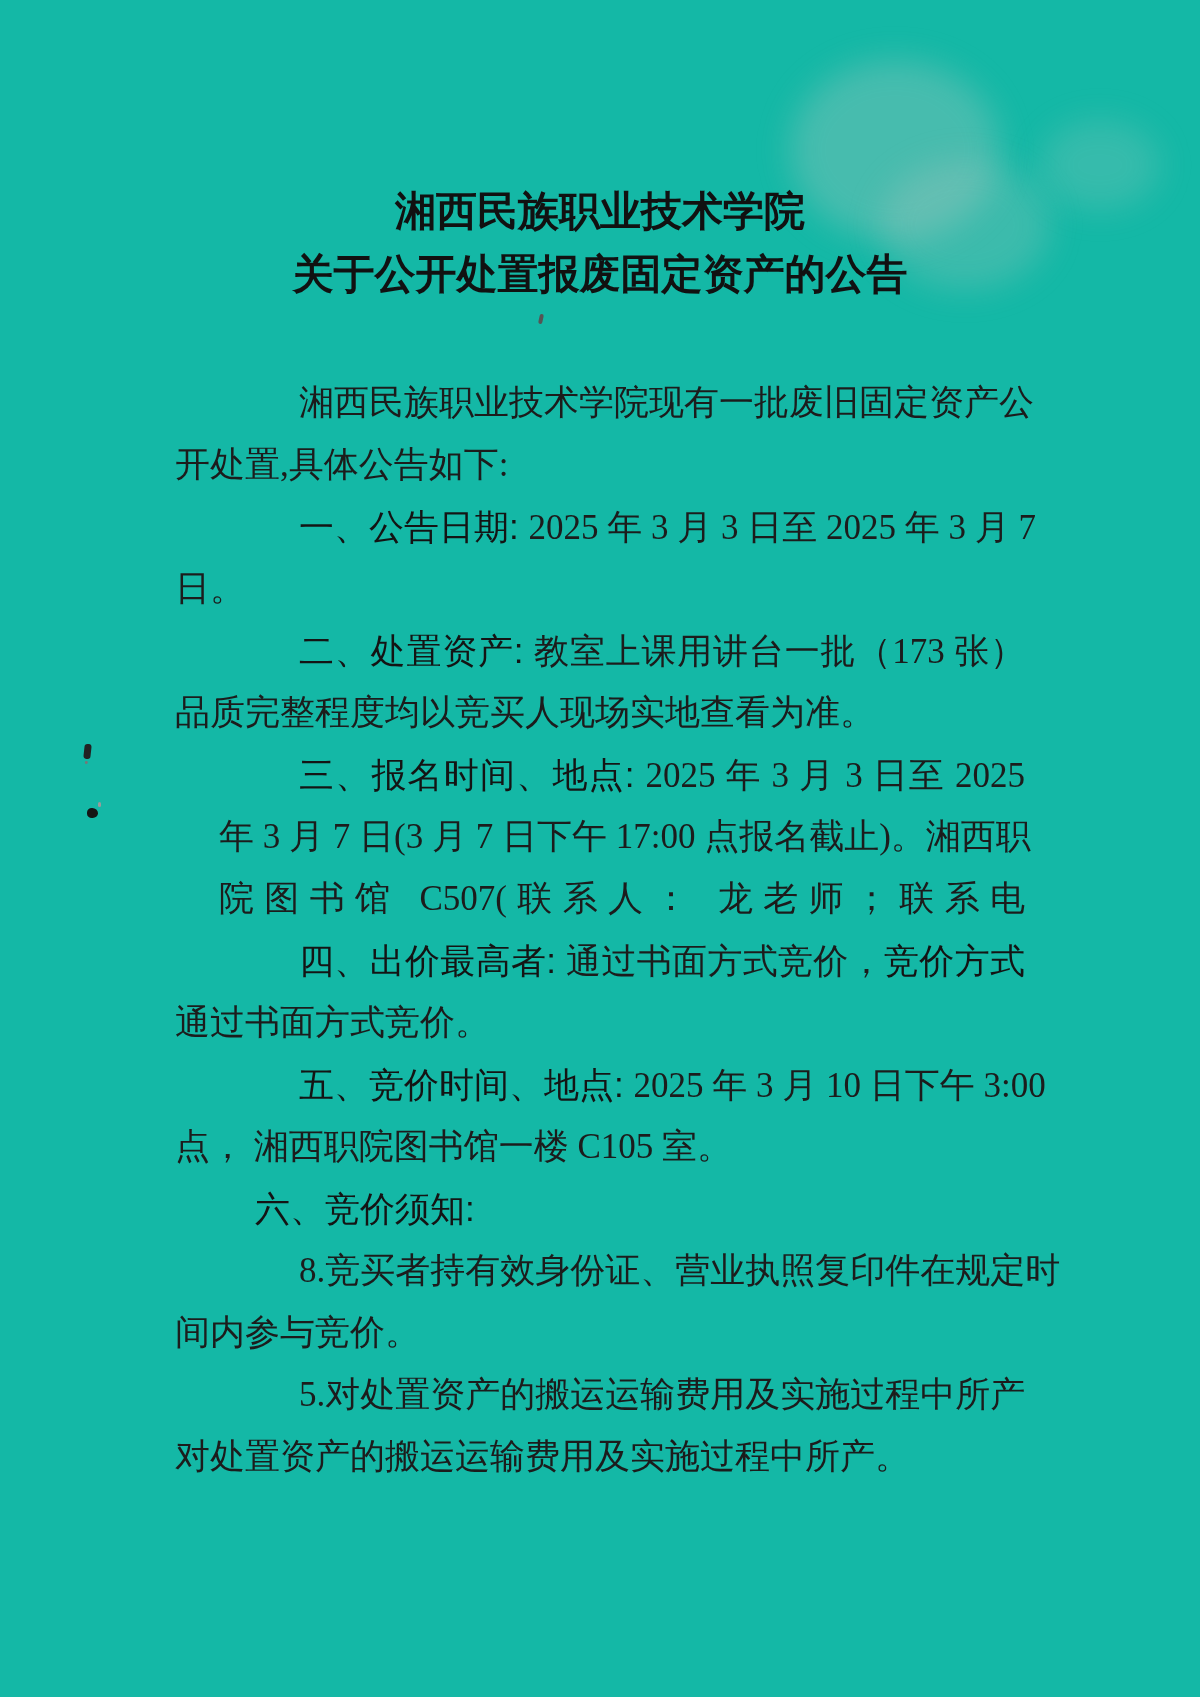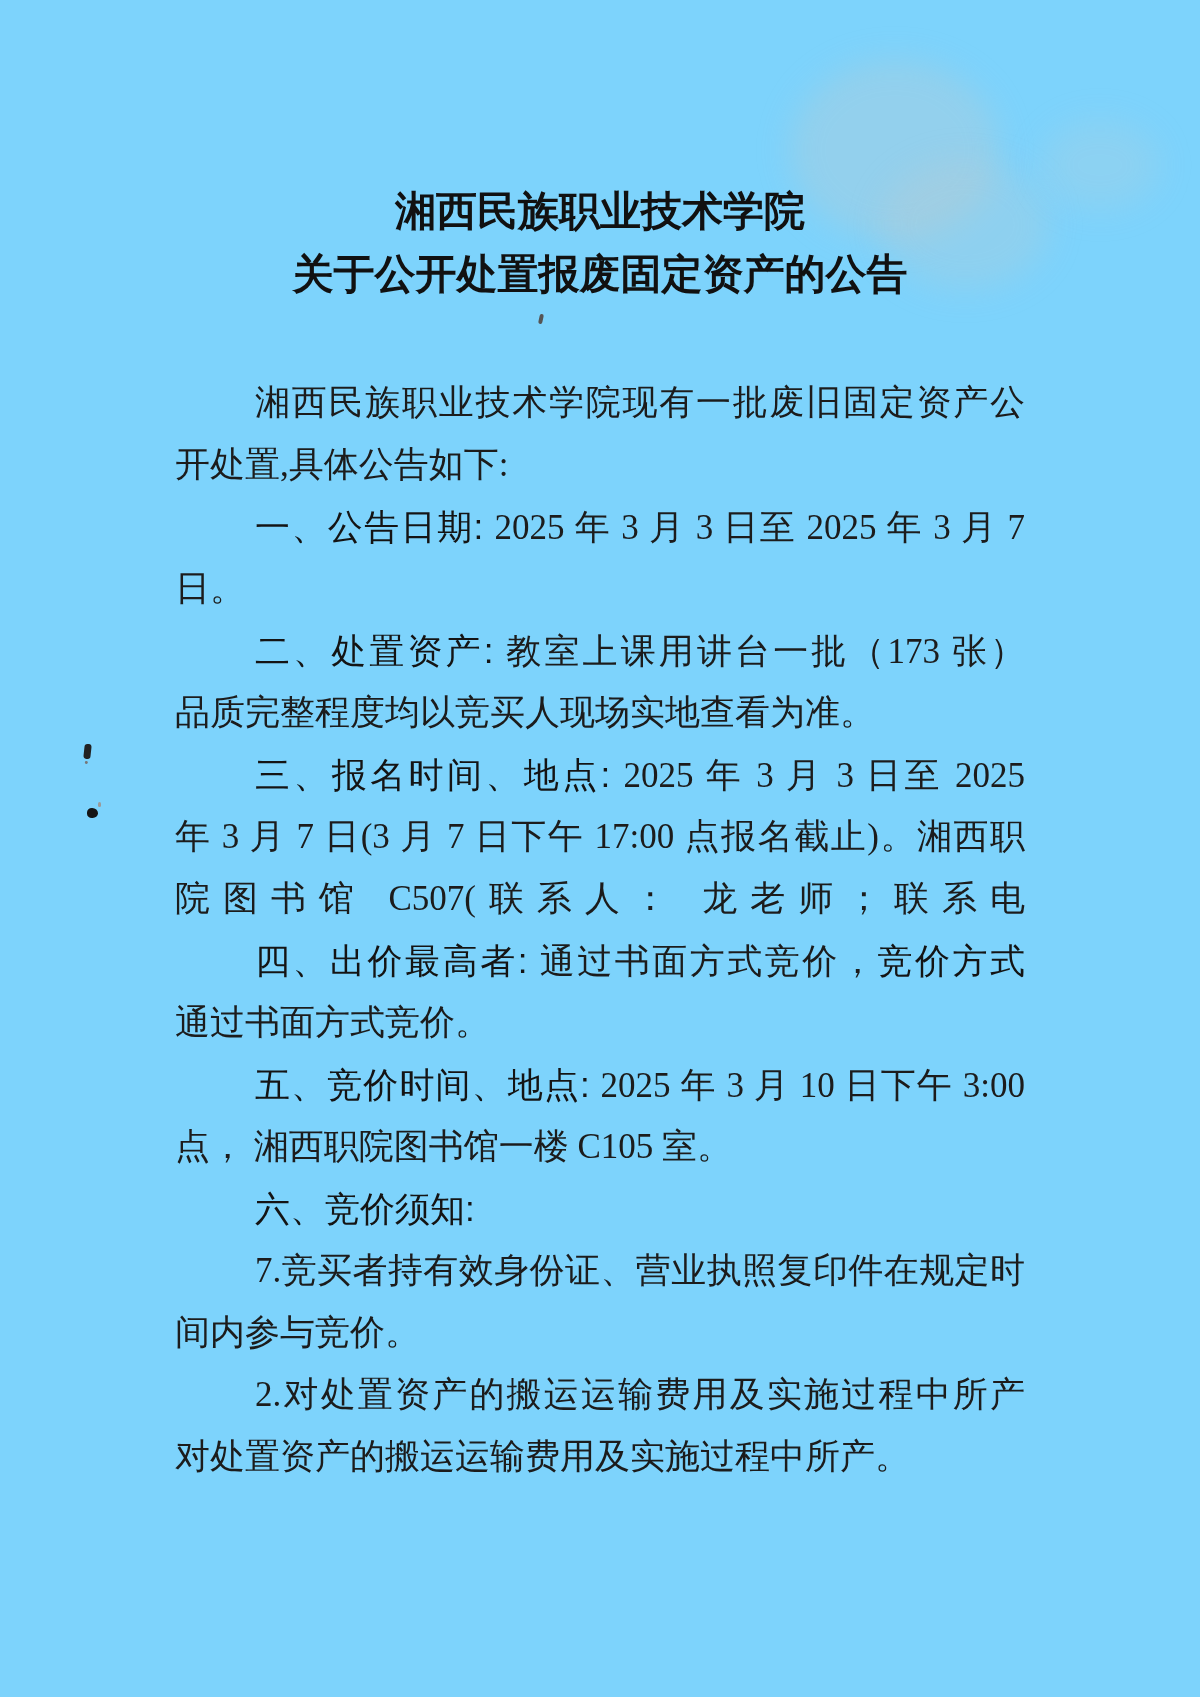--- a/index.html
+++ b/index.html
@@ -1,21 +1,21 @@
 <!DOCTYPE html>
 <html><head>
 <meta charset="utf-8">
 <style>
   html,body{margin:0;padding:0;}
   body{background:#e8e8e8;}
   .page{
     position:relative;
     width:1200px;height:1697px;
     margin:0 auto;
-    background:#7dd3fc;
+    background:#14b8a6;
     overflow:hidden;
     font-family:"Liberation Serif","DejaVu Serif",serif;
     color:#1c1c1c;
   }
   
   .scan-shadow{
     position:absolute;
     border-radius:50%;
     filter:blur(16px);
     pointer-events:none;
@@ -41,20 +41,21 @@
     font-size:35px;
     line-height:62px;
   }
   .line{
     white-space:nowrap;
     height:62px;
   }
   .just{
     text-align:justify;
     text-align-last:justify;
+    margin-left:44px;
   }
   .indent{
     text-indent:80px;
   }
   .b{
     font-family:"Liberation Sans","DejaVu Sans",sans-serif;
     font-weight:400;
     color:#141414;
   }
   
@@ -87,23 +88,23 @@
     <div class="line indent just"><span class="b">二、处置资产: </span><span>教室上课用讲台一批（173 张）</span></div>
     <div class="line"><span>品质完整程度均以竞买人现场实地查看为准。</span></div>
     <div class="line indent just"><span class="b">三、报名时间、地点: </span><span>2025 年 3 月 3 日至 2025</span></div>
     <div class="line just"><span>年 3 月 7 日(3 月 7 日下午 17:00 点报名截止)。湘西职</span></div>
     <div class="line just"><span>院图书馆 C507(联系人： 龙老师；联系电</span></div>
     <div class="line indent just"><span class="b">四、出价最高者: </span><span>通过书面方式竞价，</span><span class="b">竞价方式</span></div>
     <div class="line"><span>通过书面方式竞价。</span></div>
     <div class="line indent just"><span class="b">五、竞价时间、地点: </span><span>2025 年 3 月 10 日下午 3:00</span></div>
     <div class="line"><span>点， 湘西职院图书馆一楼 C105 室。</span></div>
     <div class="line indent"><span class="b">六、竞价须知:</span></div>
-    <div class="line indent just"><span>7.竞买者持有效身份证、营业执照复印件在规定时</span></div>
+    <div class="line indent just"><span>8.竞买者持有效身份证、营业执照复印件在规定时</span></div>
     <div class="line"><span>间内参与竞价。</span></div>
-    <div class="line indent just"><span>2.对处置资产的搬运运输费用及实施过程中所产</span></div>
+    <div class="line indent just"><span>5.对处置资产的搬运运输费用及实施过程中所产</span></div>
     <div class="line"><span>对处置资产的搬运运输费用及实施过程中所产。</span></div>
   </div>
 
   <div class="speck speck-1"></div>
   <div class="speck speck-2"></div>
   <div class="speck speck-3"></div>
 
 </div>
 
 </body></html>

